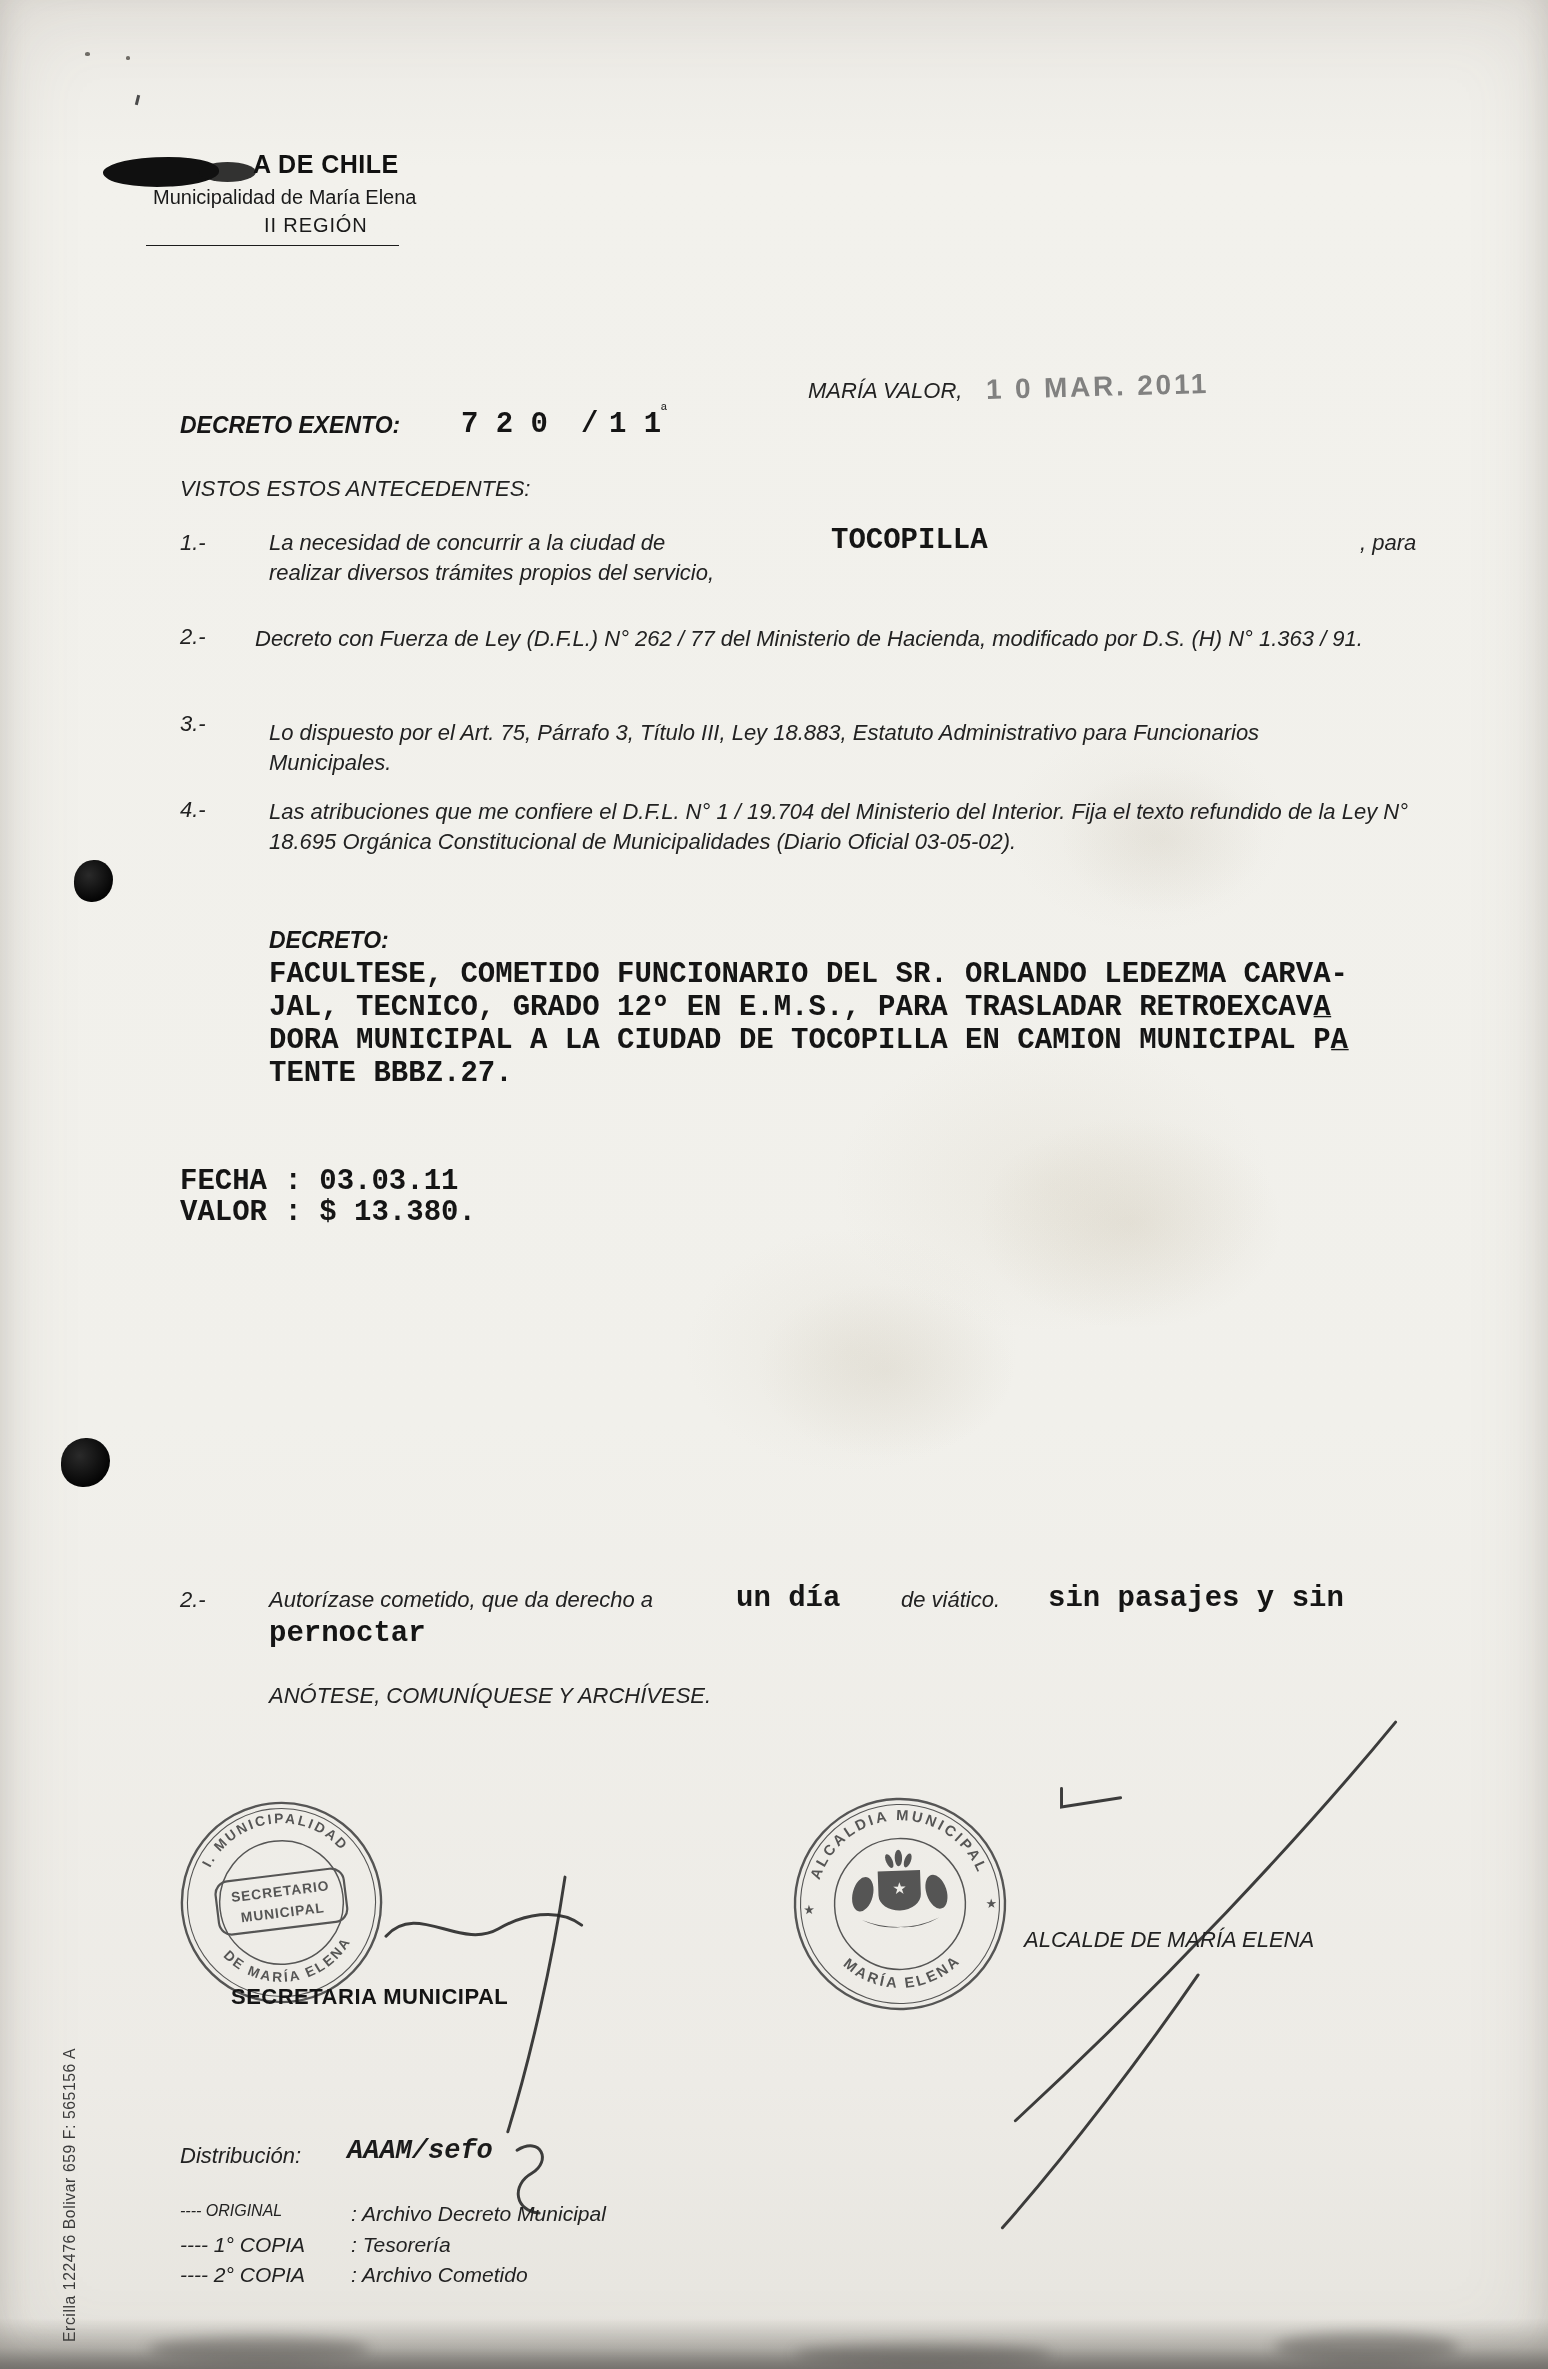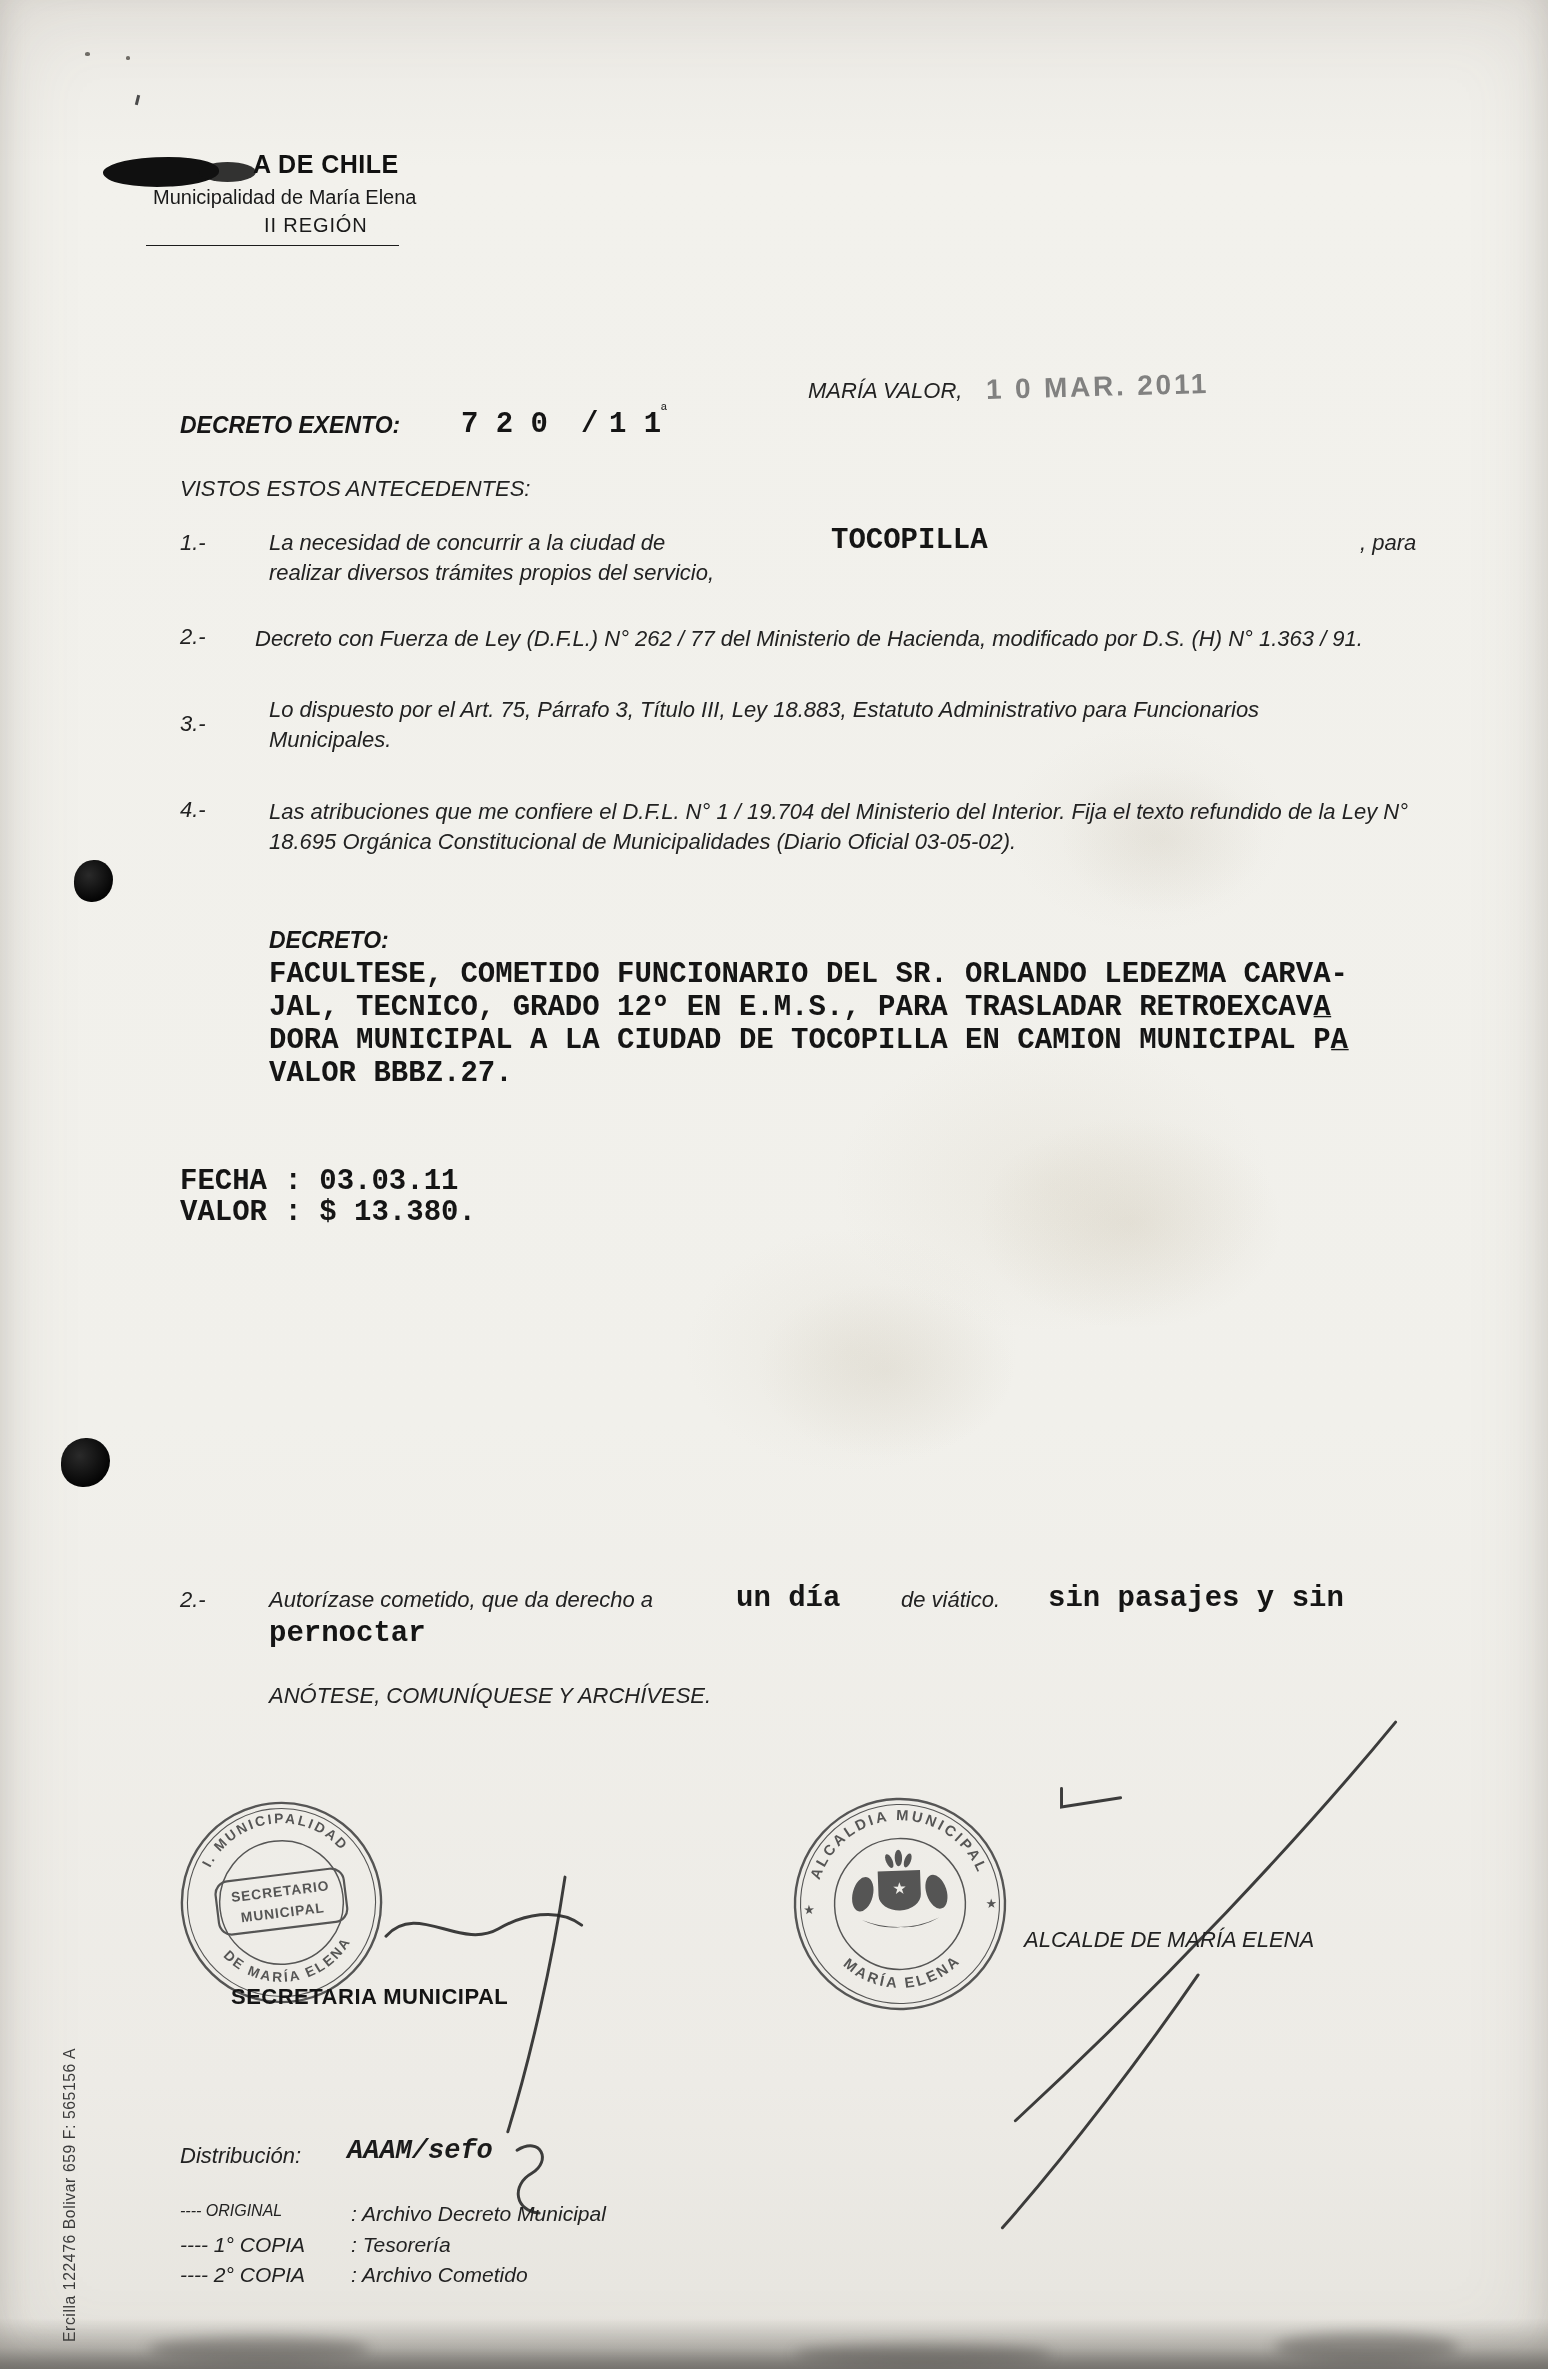--- a/index.html
+++ b/index.html
@@ -83,31 +83,31 @@
   <div class="abs it" style="left:180px;top:530px">1.-</div>
   <div class="abs it" style="left:269px;top:530px">La necesidad de concurrir a la ciudad de</div>
   <div class="abs tw" style="left:831px;top:524px">TOCOPILLA</div>
   <div class="abs it" style="left:1360px;top:530px">, para</div>
   <div class="abs it" style="left:269px;top:560px">realizar diversos trámites propios del servicio,</div>
 
   <div class="abs it" style="left:180px;top:624px">2.-</div>
   <div class="abs itw" style="left:255px;top:624px;width:1152px">Decreto con Fuerza de Ley (D.F.L.) N° 262 / 77 del Ministerio de Hacienda, modificado por D.S. (H) N° 1.363 / 91.</div>
 
   <div class="abs it" style="left:180px;top:711px">3.-</div>
-  <div class="abs itw" style="left:269px;top:695px;width:1108px">Lo dispuesto por el Art. 75, Párrafo 3, Título III, Ley 18.883, Estatuto Administrativo para Funcionarios Municipales.</div>
+  <div class="abs itw" style="left:269px;top:718px;width:1108px">Lo dispuesto por el Art. 75, Párrafo 3, Título III, Ley 18.883, Estatuto Administrativo para Funcionarios Municipales.</div>
 
   <div class="abs it" style="left:180px;top:797px">4.-</div>
   <div class="abs itw" style="left:269px;top:797px;width:1159px">Las atribuciones que me confiere el D.F.L. N° 1 / 19.704 del Ministerio del Interior. Fija el texto refundido de la Ley N° 18.695 Orgánica Constitucional de Municipalidades (Diario Oficial 03-05-02).</div>
 
   <div class="abs itb" style="left:269px;top:927px">DECRETO:</div>
   <div class="abs tw tw-lines" style="left:269px;top:958px">
     <div>FACULTESE, COMETIDO FUNCIONARIO DEL SR. ORLANDO LEDEZMA CARVA-</div>
     <div>JAL, TECNICO, GRADO 12º EN E.M.S., PARA TRASLADAR RETROEXCAVA̲</div>
     <div>DORA MUNICIPAL A LA CIUDAD DE TOCOPILLA EN CAMION MUNICIPAL PA̲</div>
-    <div>VALOR BBBZ.27.</div>
+    <div>TENTE BBBZ.27.</div>
   </div>
 
   <div class="abs tw" style="left:180px;top:1165px">FECHA : 03.03.11</div>
   <div class="abs tw" style="left:180px;top:1196px">VALOR : $ 13.380.</div>
 
   <div class="abs it" style="left:180px;top:1587px">2.-</div>
   <div class="abs it" style="left:269px;top:1587px">Autorízase cometido, que da derecho a</div>
   <div class="abs tw" style="left:736px;top:1582px">un día</div>
   <div class="abs it" style="left:901px;top:1587px">de viático.</div>
   <div class="abs tw" style="left:1048px;top:1582px">sin pasajes y sin</div>

